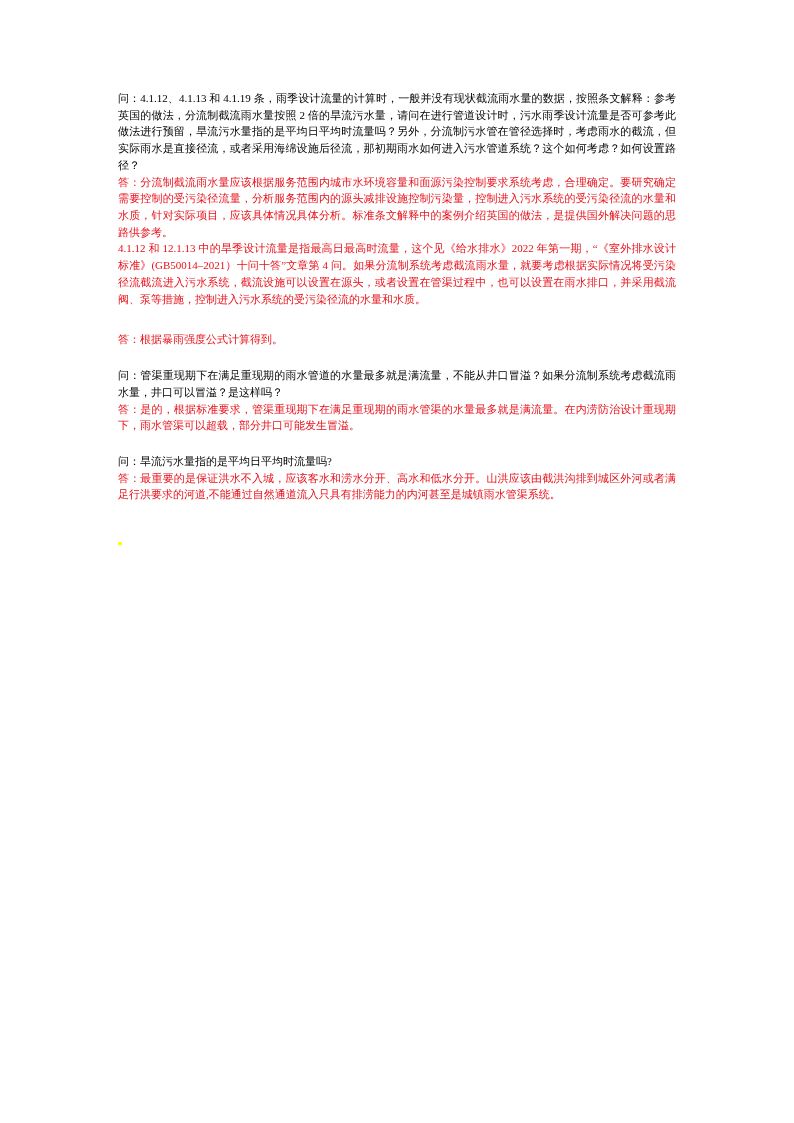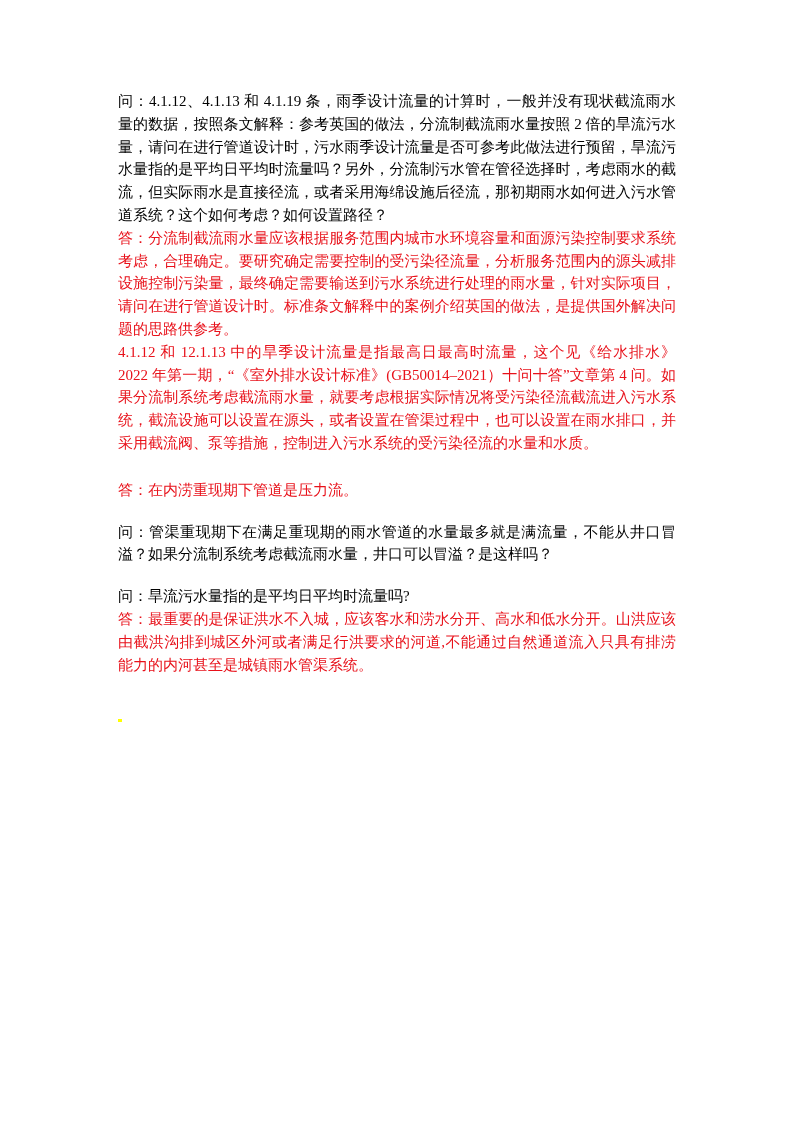--- a/index.html
+++ b/index.html
@@ -14,21 +14,21 @@
     color: #000000;
   }
   .page {
     position: relative;
     width: 794px;
     height: 1123px;
     box-sizing: border-box;
     padding: 90px 118px 40px 118px;
   }
   .doc-body {
-    font-size: 15px;
+    font-size: 11px;
     line-height: 1.52;
     text-align: justify;
   }
   p {
     margin: 0;
   }
   .q {
     color: #000000;
   }
   .a {
@@ -54,30 +54,31 @@
     letter-spacing: 0.3px;
   }
 </style>
 </head>
 <body>
 
 <div class="page">
   <div class="doc-body">
 
     <p class="q">问：4.1.12、4.1.13 和 4.1.19 条，雨季设计流量的计算时，一般并没有现状截流雨水量的数据，按照条文解释：参考英国的做法，分流制截流雨水量按照 2 倍的旱流污水量，请问在进行管道设计时，污水雨季设计流量是否可参考此做法进行预留，旱流污水量指的是平均日平均时流量吗？另外，分流制污水管在管径选择时，考虑雨水的截流，但实际雨水是直接径流，或者采用海绵设施后径流，那初期雨水如何进入污水管道系统？这个如何考虑？如何设置路径？</p>
-    <p class="a">答：分流制截流雨水量应该根据服务范围内城市水环境容量和面源污染控制要求系统考虑，合理确定。要研究确定需要控制的受污染径流量，分析服务范围内的源头减排设施控制污染量，最终确定需要输送到污水系统进行处理的雨水量，针对实际项目，请问在进行管道设计时。标准条文解释中的案例介绍英国的做法，是提供国外解决问题的思路供参考。</p>
+    <p class="a">答：分流制截流雨水量应该根据服务范围内城市水环境容量和面源污染控制要求系统考虑，合理确定。要研究确定需要控制的受污染径流量，分析服务范围内的源头减排设施控制污染量，控制进入污水系统的受污染径流的水量和水质，针对实际项目，应该具体情况具体分析。标准条文解释中的案例介绍英国的做法，是提供国外解决问题的思路供参考。</p>
     <p class="a">4.1.12 和 12.1.13 中的旱季设计流量是指最高日最高时流量，这个见《给水排水》2022 年第一期，“《室外排水设计标准》(GB50014–2021）十问十答”文章第 4 问。如果分流制系统考虑截流雨水量，就要考虑根据实际情况将受污染径流截流进入污水系统，截流设施可以设置在源头，或者设置在管渠过程中，也可以设置在雨水排口，并采用截流阀、泵等措施，控制进入污水系统的受污染径流的水量和水质。</p>
 
     <div class="gap-lg"></div>
 
-    <p class="a">答：在内涝重现期下管道是压力流。</p>
+    <p class="a">答：根据暴雨强度公式计算得到。</p>
 
     <div class="gap"></div>
 
     <p class="q">问：管渠重现期下在满足重现期的雨水管道的水量最多就是满流量，不能从井口冒溢？如果分流制系统考虑截流雨水量，井口可以冒溢？是这样吗？</p>
+    <p class="a">答：是的，根据标准要求，管渠重现期下在满足重现期的雨水管渠的水量最多就是满流量。在内涝防治设计重现期下，雨水管渠可以超载，部分井口可能发生冒溢。</p>
 
     <div class="gap"></div>
 
     <p class="q">问：旱流污水量指的是平均日平均时流量吗?</p>
     <p class="a">答：最重要的是保证洪水不入城，应该客水和涝水分开、高水和低水分开。山洪应该由截洪沟排到城区外河或者满足行洪要求的河道,不能通过自然通道流入只具有排涝能力的内河甚至是城镇雨水管渠系统。</p>
 
     <div class="chapter-wrap">
       <span class="chapter-title"></span>
     </div>
 

